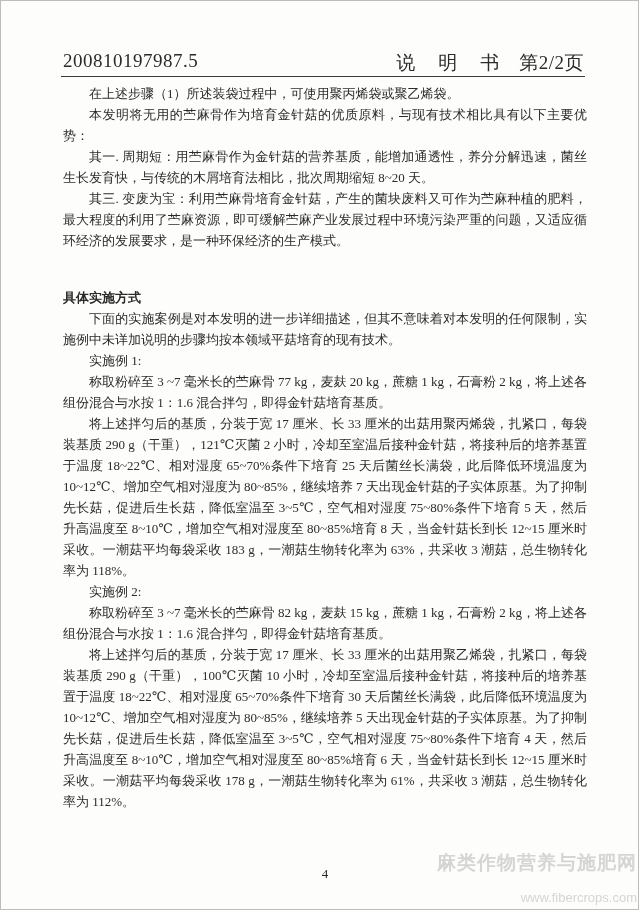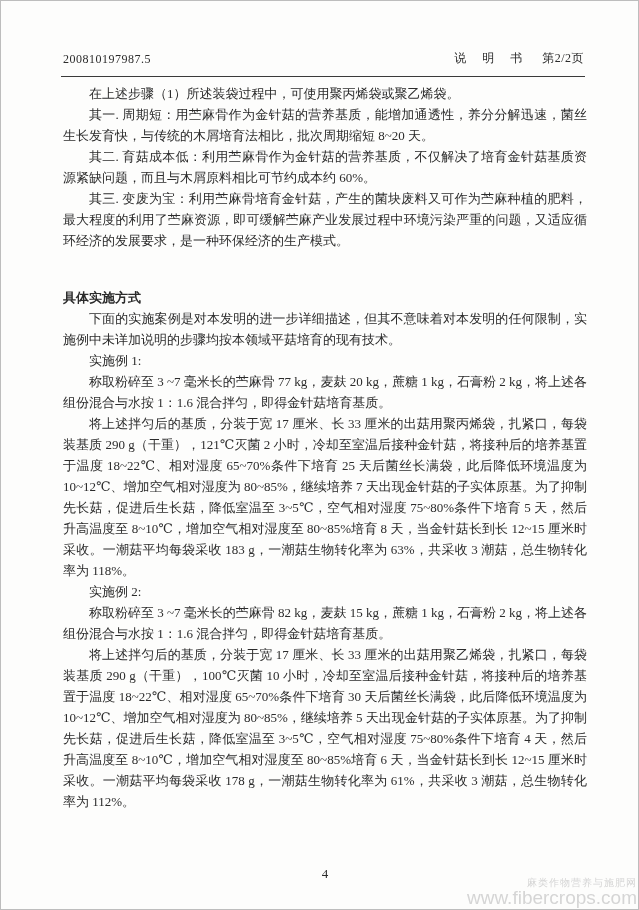--- a/index.html
+++ b/index.html
@@ -13,22 +13,22 @@
     box-sizing: border-box;
     overflow: hidden;
     font-family: "Liberation Serif", "DejaVu Serif", serif;
     color: #2b2b2b;
   }
   .header {
     position: absolute;
     top: 49px; left: 62px; right: 54px;
     display: flex;
     justify-content: space-between;
-    align-items: flex-end;
-    font-size: 12px;
+    align-items: flex-start;
+    font-size: 19px;
     letter-spacing: 0.5px;
     gap: 16px;
   }
   .header-right { display: flex; align-items: baseline; gap: 18px; }
   .doc-title { letter-spacing: 2px; }
   .rule {
     position: absolute;
     top: 75px; left: 60px; right: 53px;
     border-top: 1.6px solid #3a3a3a;
   }
@@ -51,42 +51,42 @@
   }
   .watermark {
     position: absolute;
     right: 1px; bottom: 4px;
     text-align: right;
     color: #d5d5d5;
     font-family: "Liberation Sans", "DejaVu Sans", sans-serif;
     line-height: 15px;
     white-space: nowrap;
   }
-  .watermark .wm-cn { font-size: 10px; font-weight: normal; letter-spacing: 1px; }
-  .watermark .wm-url { font-size: 19px; }
+  .watermark .wm-cn { font-size: 19px; font-weight: bold; letter-spacing: 1px; }
+  .watermark .wm-url { font-size: 13px; margin-top: 20px; }
 </style>
 </head>
 <body>
 
 <div class="page">
 
   <div class="header">
     <span>200810197987.5</span>
     <span class="header-right">
       <span class="doc-title">说　明　书</span>
       <span>第2/2页</span>
     </span>
   </div>
 
   <div class="rule"></div>
 
   <div class="body">
     <p>在上述步骤（1）所述装袋过程中，可使用聚丙烯袋或聚乙烯袋。</p>
+    <p>本发明将无用的苎麻骨作为培育金针菇的优质原料，与现有技术相比具有以下主要优势：</p>
     <p>其一. 周期短：用苎麻骨作为金针菇的营养基质，能增加通透性，养分分解迅速，菌丝生长发育快，与传统的木屑培育法相比，批次周期缩短 8~20 天。</p>
-    <p>其二. 育菇成本低：利用苎麻骨作为金针菇的营养基质，不仅解决了培育金针菇基质资源紧缺问题，而且与木屑原料相比可节约成本约 60%。</p>
     <p>其三. 变废为宝：利用苎麻骨培育金针菇，产生的菌块废料又可作为苎麻种植的肥料，最大程度的利用了苎麻资源，即可缓解苎麻产业发展过程中环境污染严重的问题，又适应循环经济的发展要求，是一种环保经济的生产模式。</p>
     <p class="heading">具体实施方式</p>
     <p>下面的实施案例是对本发明的进一步详细描述，但其不意味着对本发明的任何限制，实施例中未详加说明的步骤均按本领域平菇培育的现有技术。</p>
     <p>实施例 1:</p>
     <p>称取粉碎至 3 ~7 毫米长的苎麻骨 77 kg，麦麸 20 kg，蔗糖 1 kg，石膏粉 2 kg，将上述各组份混合与水按 1：1.6 混合拌匀，即得金针菇培育基质。</p>
     <p>将上述拌匀后的基质，分装于宽 17 厘米、长 33 厘米的出菇用聚丙烯袋，扎紧口，每袋装基质 290 g（干重），121℃灭菌 2 小时，冷却至室温后接种金针菇，将接种后的培养基置于温度 18~22℃、相对湿度 65~70%条件下培育 25 天后菌丝长满袋，此后降低环境温度为 10~12℃、增加空气相对湿度为 80~85%，继续培养 7 天出现金针菇的子实体原基。为了抑制先长菇，促进后生长菇，降低室温至 3~5℃，空气相对湿度 75~80%条件下培育 5 天，然后升高温度至 8~10℃，增加空气相对湿度至 80~85%培育 8 天，当金针菇长到长 12~15 厘米时采收。一潮菇平均每袋采收 183 g，一潮菇生物转化率为 63%，共采收 3 潮菇，总生物转化率为 118%。</p>
     <p>实施例 2:</p>
     <p>称取粉碎至 3 ~7 毫米长的苎麻骨 82 kg，麦麸 15 kg，蔗糖 1 kg，石膏粉 2 kg，将上述各组份混合与水按 1：1.6 混合拌匀，即得金针菇培育基质。</p>
     <p>将上述拌匀后的基质，分装于宽 17 厘米、长 33 厘米的出菇用聚乙烯袋，扎紧口，每袋装基质 290 g（干重），100℃灭菌 10 小时，冷却至室温后接种金针菇，将接种后的培养基置于温度 18~22℃、相对湿度 65~70%条件下培育 30 天后菌丝长满袋，此后降低环境温度为 10~12℃、增加空气相对湿度为 80~85%，继续培养 5 天出现金针菇的子实体原基。为了抑制先长菇，促进后生长菇，降低室温至 3~5℃，空气相对湿度 75~80%条件下培育 4 天，然后升高温度至 8~10℃，增加空气相对湿度至 80~85%培育 6 天，当金针菇长到长 12~15 厘米时采收。一潮菇平均每袋采收 178 g，一潮菇生物转化率为 61%，共采收 3 潮菇，总生物转化率为 112%。</p>
   </div>

